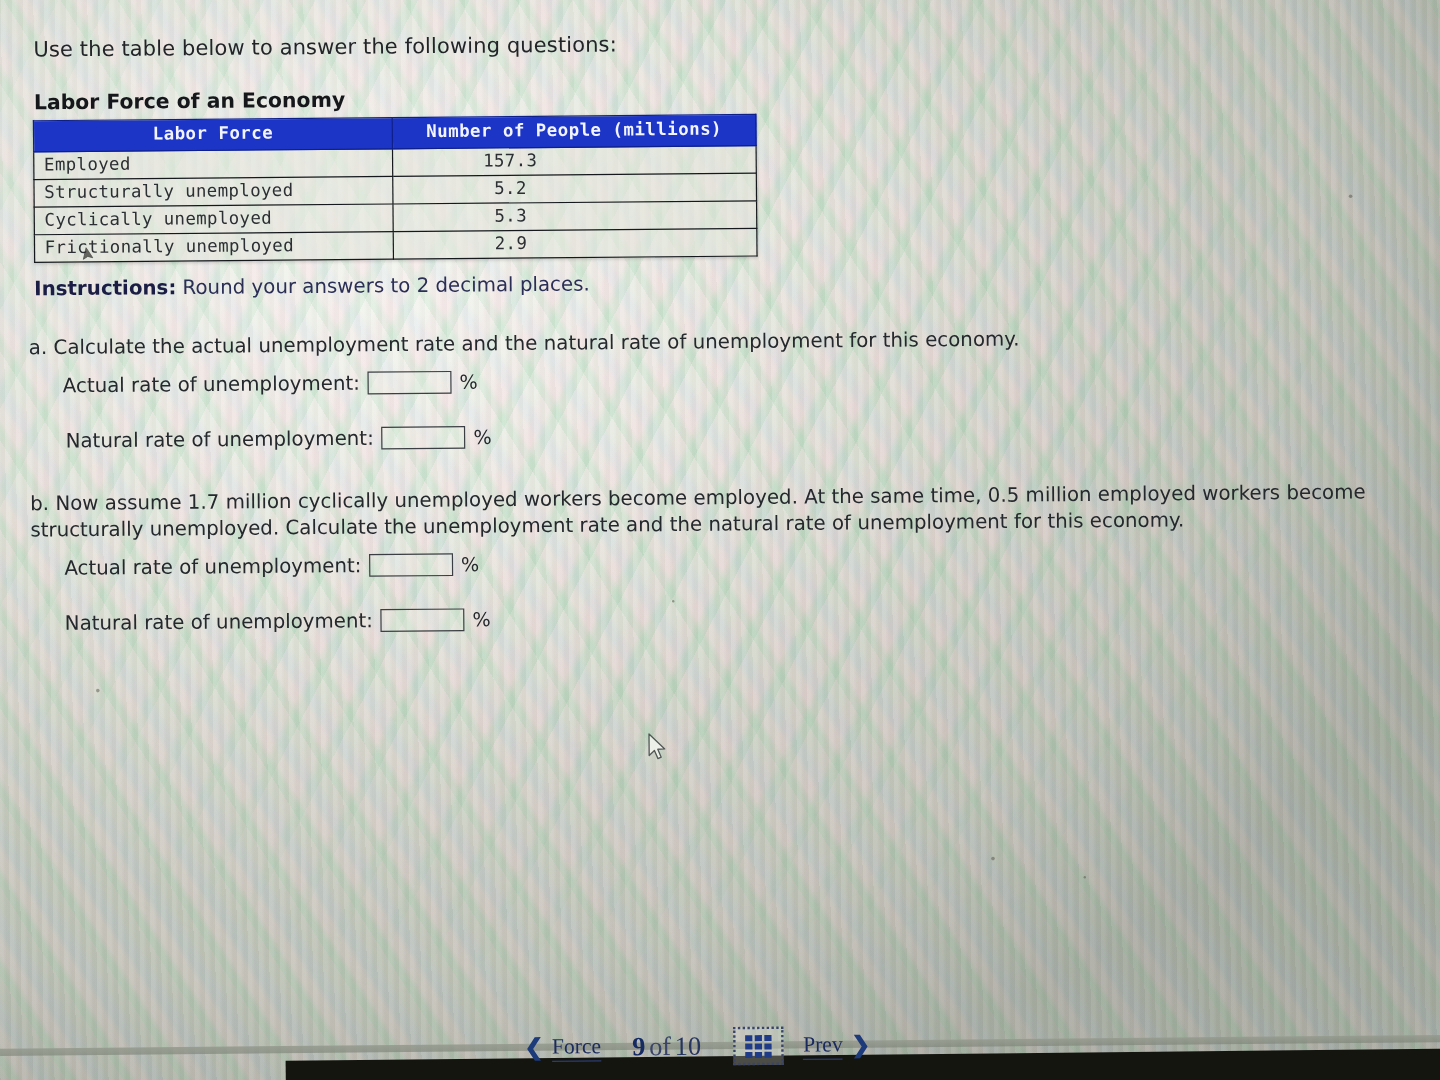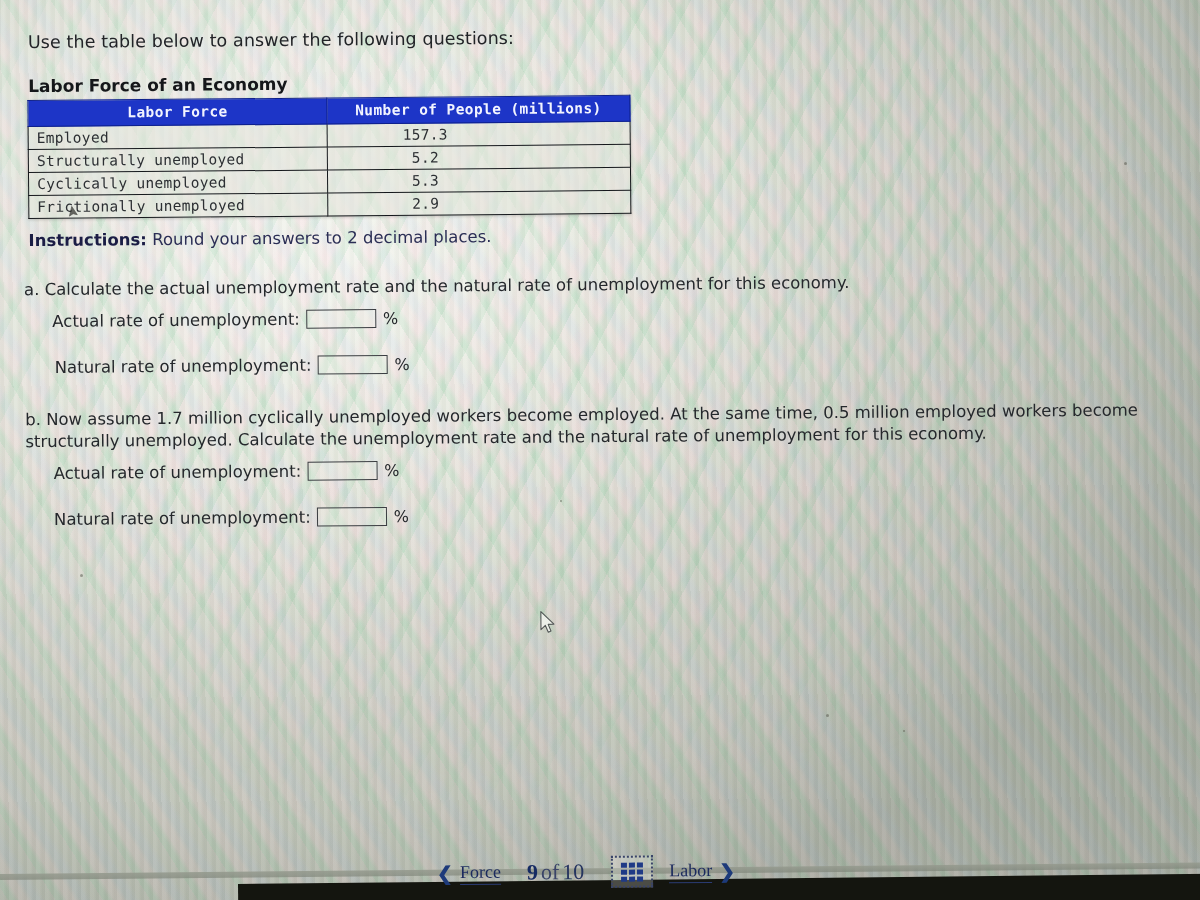--- a/index.html
+++ b/index.html
@@ -369,21 +369,21 @@
         <i></i>
         <i></i>
         <i></i>
         <i></i>
         <i></i>
         <i></i>
         <i></i>
         <i></i>
     </span>
   </span>
-  <span class="navlbl">Labor</span>
+  <span class="navlbl">Prev</span>
   <span class="chev">❯</span>
 </div>
 
 <div class="speck" style="left:1124px; top:162px; width:3px; height:3px;"></div>
 <div class="speck" style="left:826px; top:714px; width:3px; height:3px;"></div>
 <div class="speck" style="left:903px; top:730px; width:2px; height:2px;"></div>
 <div class="speck" style="left:80px; top:574px; width:3px; height:3px;"></div>
 <div class="speck" style="left:560px; top:500px; width:2px; height:2px;"></div>
 
 </body></html>

